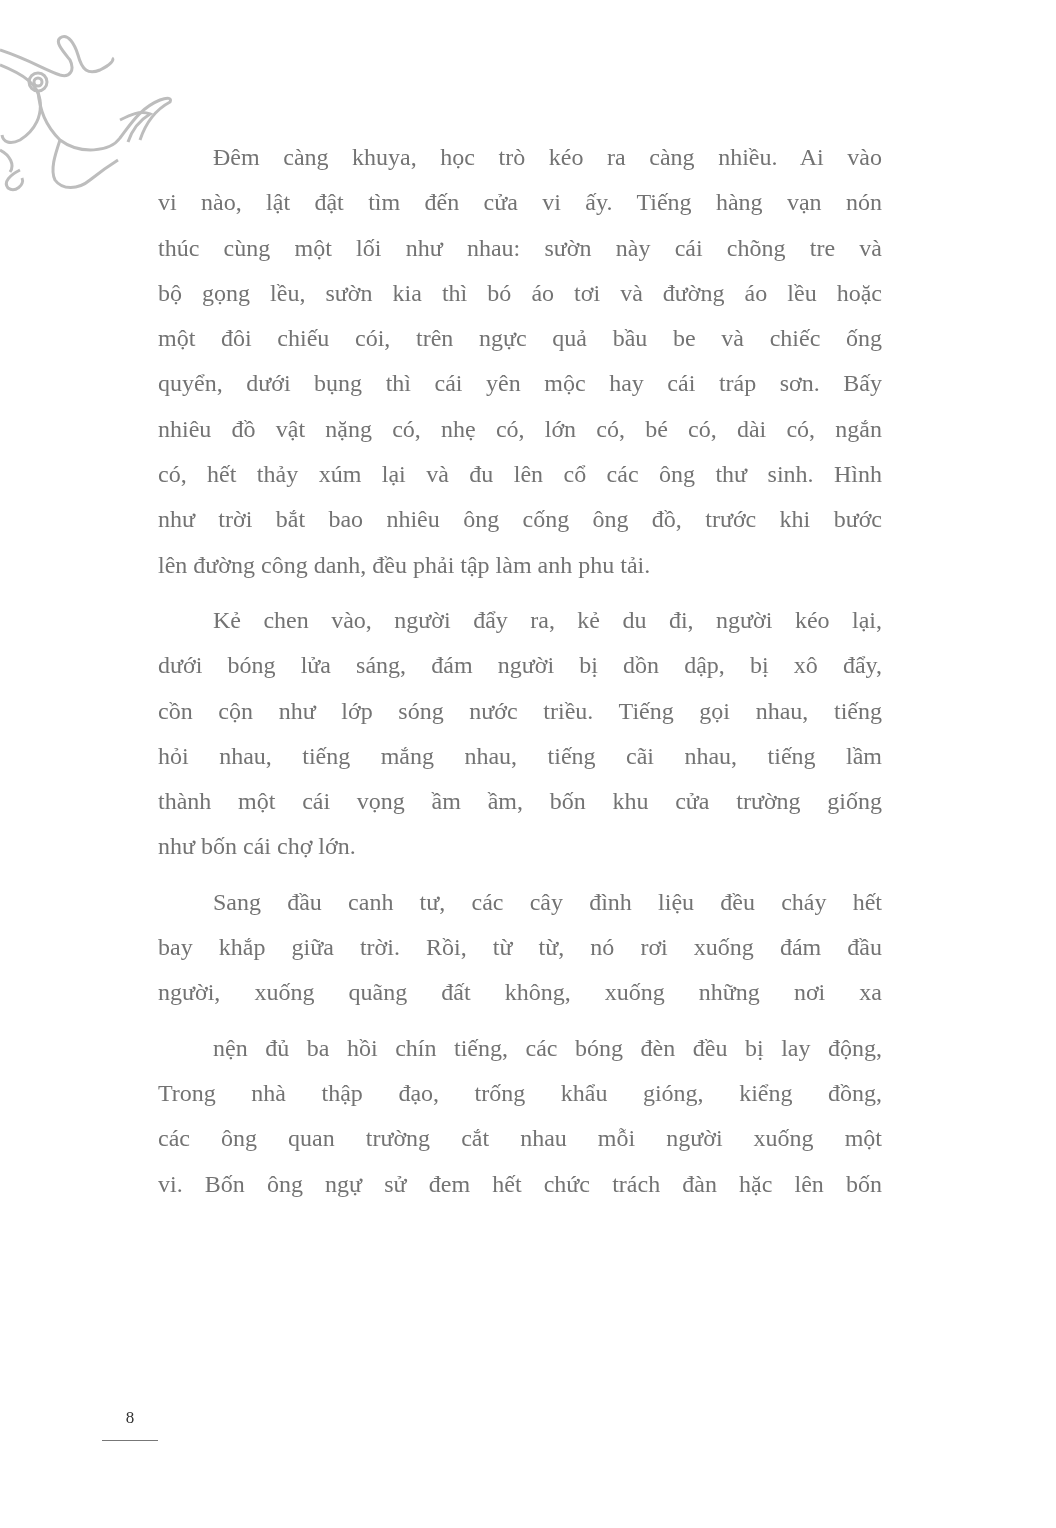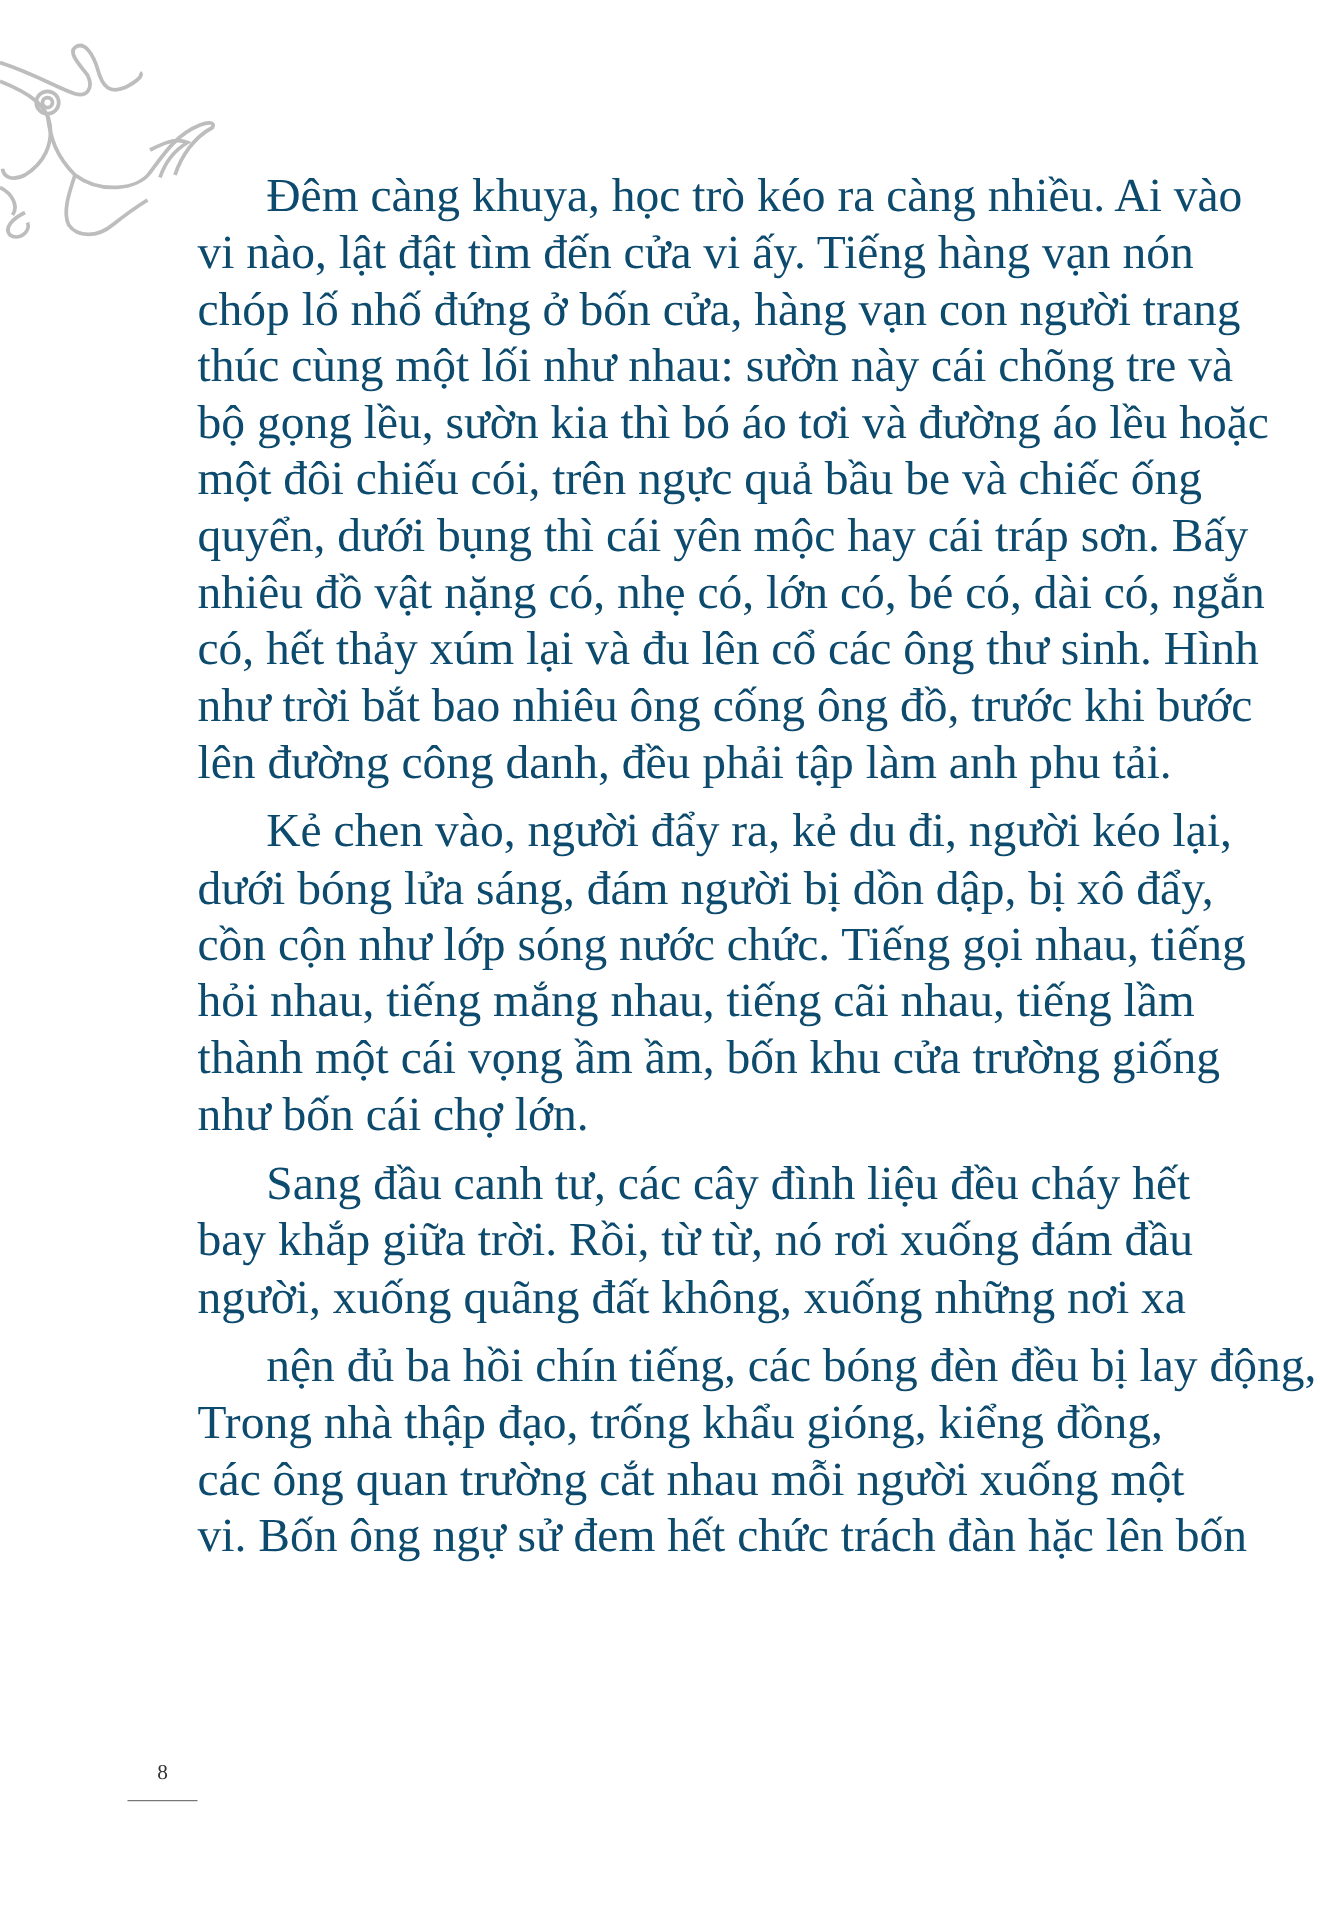--- a/index.html
+++ b/index.html
@@ -2,21 +2,21 @@
 <html><head>
   <meta charset="utf-8">
   <style>
     html, body { margin: 0; padding: 0; background: #ffffff; }
     body { width: 1056px; height: 1528px; position: relative; overflow: hidden; }
     .page { position: absolute; left: 0; top: 0; width: 1056px; height: 1528px; background: #ffffff; }
     .ornament { position: absolute; left: 0; top: 30px; width: 180px; height: 170px; }
     .text-block {
       position: absolute; left: 158px; top: 135px; width: 724px;
       font-family: "Liberation Serif", "DejaVu Serif", serif;
-      font-size: 38px; line-height: 45.3px; color: #0c4a6e;
+      font-size: 24px; line-height: 45.3px; color: #737373;
     }
     .para { margin: 0 0 10px 0; text-align: justify; text-indent: 55px; }
     .line { display: block; text-align: justify; text-align-last: justify; white-space: nowrap; }
     .line.last { text-align-last: left; }
     .para .line:first-child { padding-left: 55px; }
     .para { text-indent: 0; }
     .folio { position: absolute; left: 102px; top: 1408px; width: 56px; text-align: center;
       font-family: "Liberation Serif", serif; font-size: 17px; color: #333; }
     .folio-rule { position: absolute; left: 102px; top: 1440px; width: 56px; height: 0; border-top: 1px solid #777; }
   </style>
@@ -33,34 +33,33 @@
     <path d="M120 90 C130 85 140 80 150 84 C140 90 132 100 128 112"></path>
     <path d="M60 110 C55 125 50 140 55 150 C62 160 78 160 90 150 C100 142 110 135 118 130"></path>
     <path d="M20 140 C10 145 3 152 8 158 C15 163 25 155 22 148"></path>
     <path d="M0 120 C10 125 15 135 10 142"></path>
   </svg>
 
   <div class="text-block">
     <p class="para">
       <span class="line">Đêm càng khuya, học trò kéo ra càng nhiều. Ai vào</span>
       <span class="line">vi nào, lật đật tìm đến cửa vi ấy. Tiếng hàng vạn nón</span>
-      <span class="line">chóp lố nhố đứng ở bốn cửa, hàng vạn con người trang</span>
       <span class="line">thúc cùng một lối như nhau: sườn này cái chõng tre và</span>
       <span class="line">bộ gọng lều, sườn kia thì bó áo tơi và đường áo lều hoặc</span>
       <span class="line">một đôi chiếu cói, trên ngực quả bầu be và chiếc ống</span>
       <span class="line">quyển, dưới bụng thì cái yên mộc hay cái tráp sơn. Bấy</span>
       <span class="line">nhiêu đồ vật nặng có, nhẹ có, lớn có, bé có, dài có, ngắn</span>
       <span class="line">có, hết thảy xúm lại và đu lên cổ các ông thư sinh. Hình</span>
       <span class="line">như trời bắt bao nhiêu ông cống ông đồ, trước khi bước</span>
       <span class="line last">lên đường công danh, đều phải tập làm anh phu tải.</span>
     </p>
     <p class="para">
       <span class="line">Kẻ chen vào, người đẩy ra, kẻ du đi, người kéo lại,</span>
       <span class="line">dưới bóng lửa sáng, đám người bị dồn dập, bị xô đẩy,</span>
-      <span class="line">cồn cộn như lớp sóng nước chức. Tiếng gọi nhau, tiếng</span>
+      <span class="line">cồn cộn như lớp sóng nước triều. Tiếng gọi nhau, tiếng</span>
       <span class="line">hỏi nhau, tiếng mắng nhau, tiếng cãi nhau, tiếng lầm</span>
       <span class="line">thành một cái vọng ầm ầm, bốn khu cửa trường giống</span>
       <span class="line last">như bốn cái chợ lớn.</span>
     </p>
     <p class="para">
       <span class="line">Sang đầu canh tư, các cây đình liệu đều cháy hết</span>
       <span class="line">bay khắp giữa trời. Rồi, từ từ, nó rơi xuống đám đầu</span>
       <span class="line">người, xuống quãng đất không, xuống những nơi xa</span>
     </p>
     <p class="para">

